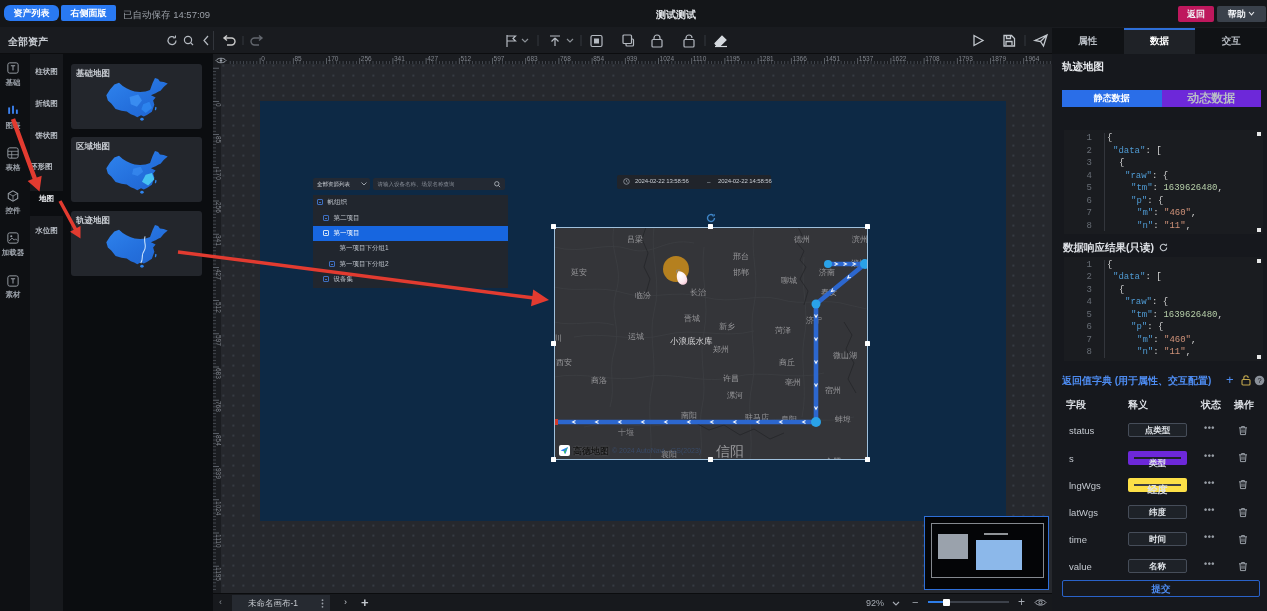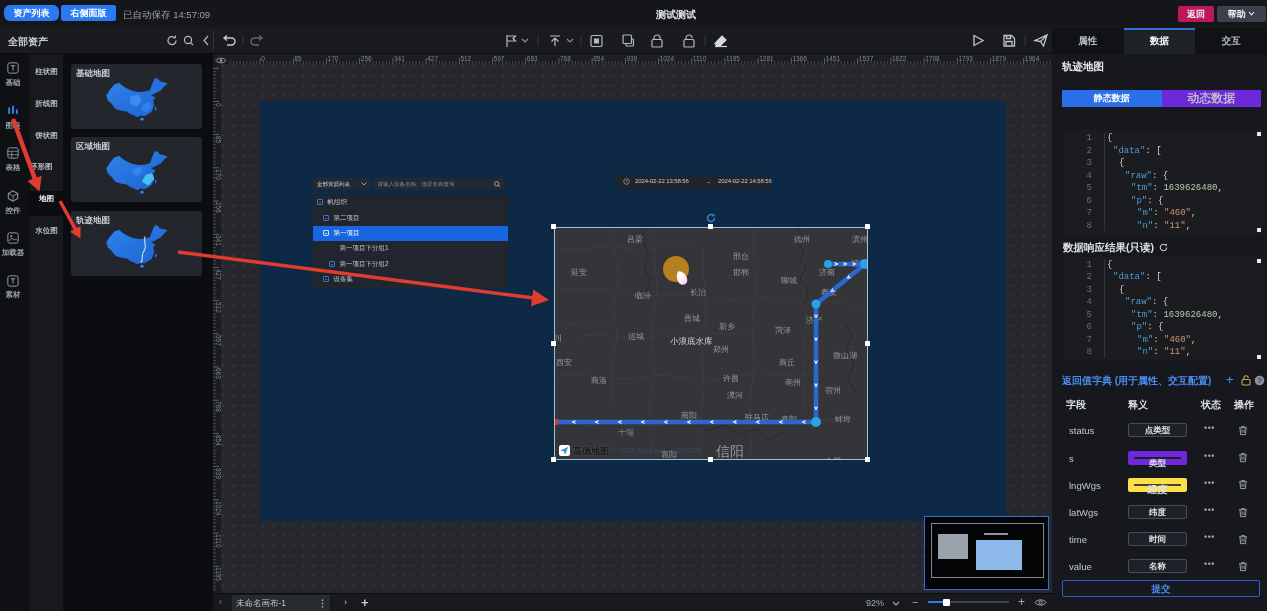--- a/index.html
+++ b/index.html
@@ -785,21 +785,21 @@
   </svg>
 
 <div class="ab" style="left:923.9px;top:516.2px;width:125.6px;height:73.4px;background:#040507;border:1.5px solid #2e6fd8"></div>
 <div class="ab" style="left:930.6px;top:523px;width:113.8px;height:54.8px;border:1px solid #85898f"></div>
 <div class="ab" style="left:938.3px;top:533.6px;width:29.5px;height:25px;background:#9aa2ac"></div>
 <div class="ab" style="left:975.9px;top:540.2px;width:46.4px;height:30.2px;background:#8cb8ea"></div>
 <div class="ab" style="left:984px;top:532.8px;width:24.3px;height:2.5px;background:#909498"></div>
 
 <div class="ab" style="left:213px;top:593px;width:839px;height:18px;background:#17191d;border-top:1px solid #0b0c0e"></div>
 <div class="ab" style="left:219px;top:597px;color:#8a8f96;font-size:9px">‹</div>
-<div class="ab" style="left:232px;top:595px;width:98px;height:16px;background:#262a31;color:#c4c8ce;font-size:8.5px;line-height:16px;padding-left:4px">未命名画布-1<svg style="position:absolute;right:6px;top:4px" width="3" height="9" viewBox="0 0 3 9">
+<div class="ab" style="left:232px;top:595px;width:98px;height:16px;background:#262a31;color:#c4c8ce;font-size:8.5px;line-height:16px;padding-left:16px">未命名画布-1<svg style="position:absolute;right:6px;top:4px" width="3" height="9" viewBox="0 0 3 9">
       <circle cx="1.5" cy="1.2" r="0.9" fill="#9aa0a8"></circle>
       <circle cx="1.5" cy="4.5" r="0.9" fill="#9aa0a8"></circle>
       <circle cx="1.5" cy="7.8" r="0.9" fill="#9aa0a8"></circle>
     </svg></div>
 <div class="ab" style="left:344px;top:597px;color:#c3c8ce;font-size:9px">›</div>
 <div class="ab" style="left:361px;top:595px;color:#c3c8ce;font-size:13px;font-weight:bold">+</div>
 <div class="ab" style="left:866px;top:598px;color:#a6abb3;font-size:9px">92%</div>
 <svg class="ab" style="left:892px;top:601px" width="8" height="5" viewBox="0 0 8 5">
     <path d="M1 1 4 4 7 1" stroke="#a6abb3" fill="none" stroke-width="1.1"></path>
   </svg>

